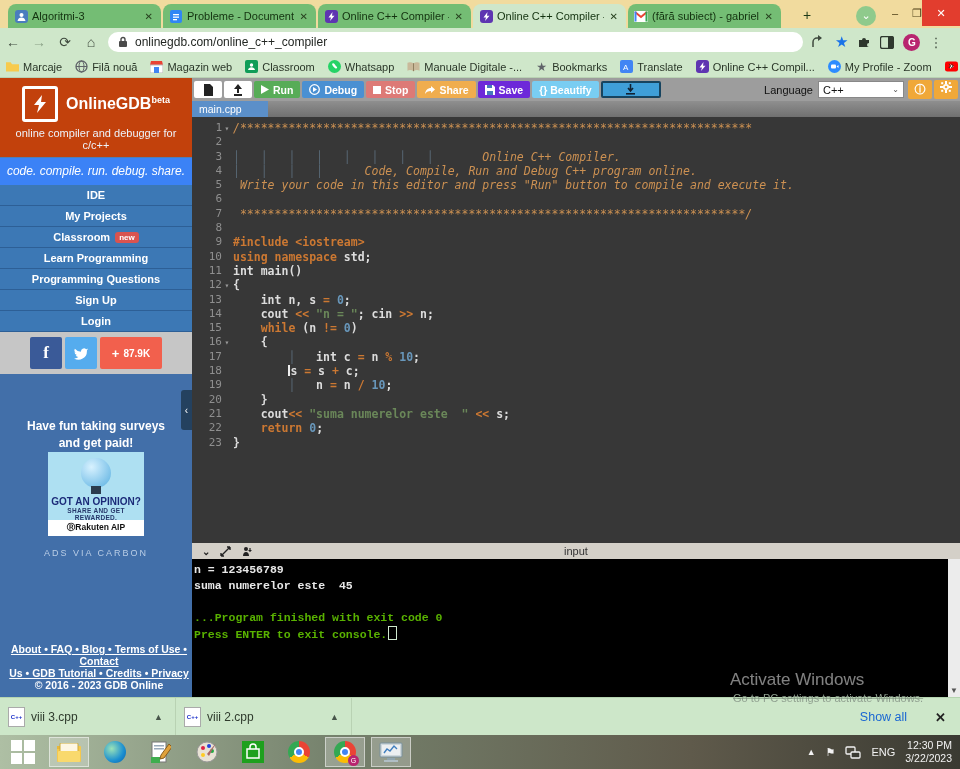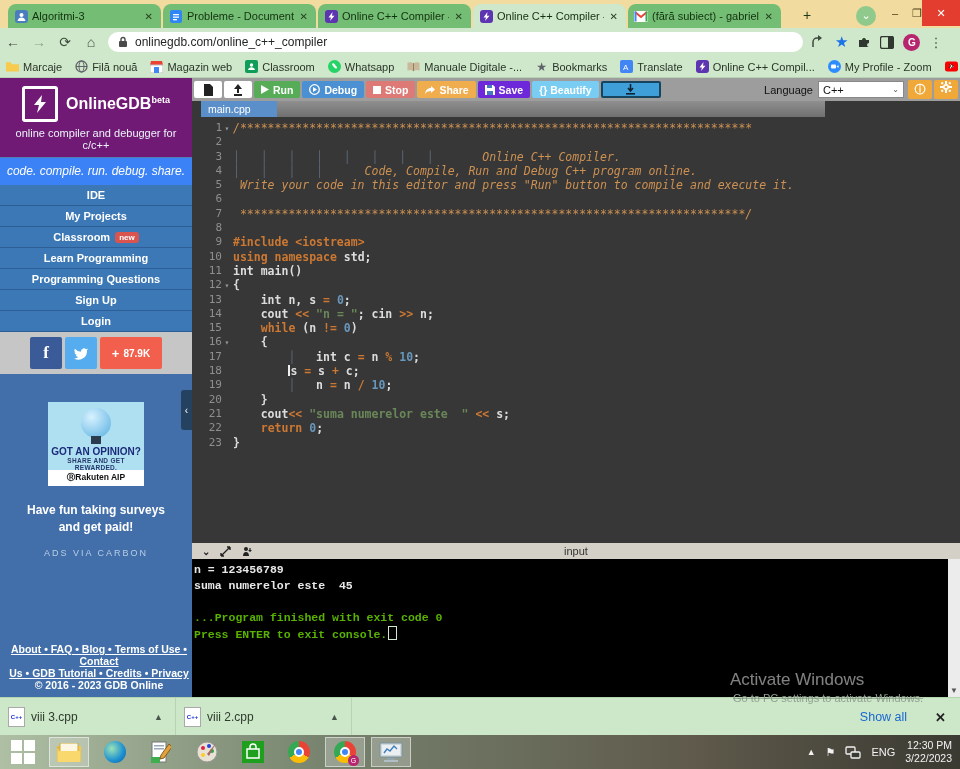--- a/index.html
+++ b/index.html
@@ -34,21 +34,21 @@
     font-size:10px;font-weight:bold;text-align:center;line-height:17px;}
   #bookmarks{left:0;top:56px;width:960px;height:22px;background:#cfe7ca;
     border-bottom:1px solid #b9d2b3;display:flex;align-items:center;padding-left:6px;box-sizing:border-box;}
   .bm{display:flex;align-items:center;margin-right:13px;font-size:11px;color:#2a3628;white-space:nowrap;}
   .bm .bmi{width:13px;height:13px;margin-right:4px;display:flex;align-items:center;justify-content:center;
     font-size:9px;border-radius:3px;color:#fff;}
   #bm-more{position:absolute;right:6px;top:59px;font-size:11px;color:#2a3628;}
 
   
   #sidebar{left:0;top:78px;width:192px;height:619px;background:#426fa9;}
-  #sb-head{background:#701a75;padding:8px 6px 6px;color:#fff;}
+  #sb-head{background:#c2410c;padding:8px 6px 6px;color:#fff;}
   #sb-logo-row{display:flex;align-items:center;justify-content:center;gap:8px;}
   #sb-logo{width:30px;height:30px;border:3px solid #fff;border-radius:3px;display:flex;
     align-items:center;justify-content:center;}
   #sb-title{font-size:16px;font-weight:bold;}
   #sb-title sup{font-size:9px;}
   #sb-sub{font-size:11px;text-align:center;margin-top:5px;color:#eef3fa;}
   #sb-tagline{background:#3b82f6;border-top:1px solid #4f7fb5;color:#fff;font-style:italic;
     font-size:12px;text-align:center;padding:6px 0 7px;}
   .mi{height:20px;background:#3c78b5;border-bottom:1px solid #2d5f96;color:#fff;
     font-size:11px;font-weight:bold;display:flex;align-items:center;justify-content:center;cursor:pointer;}
@@ -89,21 +89,21 @@
   #btn-share{background:#f0ad4e;}
   #btn-save{background:#6d28d9;}
   #btn-beauty{background:#79cdf2;}
   #btn-dl{background:#3f9fd8;border:2px solid #17445f;height:13px;width:42px;justify-content:center;}
   #lang-wrap{position:absolute;right:56px;top:3px;display:flex;align-items:center;gap:5px;
     font-size:11px;color:#111;}
   #lang-sel{width:86px;height:17px;background:#fff;border:1px solid #888;font-size:11px;
     display:flex;align-items:center;justify-content:space-between;padding:0 4px;box-sizing:border-box;}
   .obtn{position:absolute;top:2px;width:24px;height:19px;background:#f0a838;border-radius:2px;
     color:#fff;text-align:center;line-height:19px;font-size:11px;font-weight:bold;}
-  #filetabs{position:absolute;left:9px;top:23px;width:624px;height:16px;
+  #filetabs{position:absolute;left:0;top:23px;width:768px;height:16px;
     background:linear-gradient(to bottom,#8f8f8f,#707070);}
   #filetab-main{position:absolute;left:0;top:0;width:76px;height:16px;background:#5b8fc9;
     color:#fff;font-size:10.5px;display:flex;align-items:center;padding-left:7px;box-sizing:border-box;}
 
   
   #editor{position:absolute;left:0;top:39px;width:768px;height:426px;background:#373737;
     font-family:"DejaVu Sans Mono",monospace;font-size:11.5px;font-weight:bold;padding-top:4px;box-sizing:border-box;}
   .eline{display:flex;height:14.3px;line-height:14.3px;white-space:pre;}
   .gut{width:30px;flex:0 0 30px;text-align:right;color:#8f8f8f;font-weight:normal;font-size:11px;}
   .fold{width:10px;flex:0 0 10px;color:#9a9a9a;font-size:8px;line-height:15px;font-weight:normal;text-align:center;}
@@ -400,29 +400,29 @@
         <svg width="16" height="13" viewBox="0 0 16 13">
             <path d="M15 1.5c-.6.4-1.2.6-1.9.8A3 3 0 008 4.8 8.4 8.4 0 011.9 1.7a3 3 0 00.9 4A3 3 0 011.5 5v.1a3 3 0 002.4 2.9 3 3 0 01-1.3.1 3 3 0 002.8 2A6 6 0 011 11.4 8.4 8.4 0 0013.9 4v-.4A6 6 0 0015 1.5z" fill="#fff"></path>
           </svg>
       </div>
       <div class="soc" id="soc-share">
         <b>+</b>
         <span>87.9K</span>
       </div>
     </div>
     <div id="sb-ad">
+      <div id="ad-cap">
+        <div>Have fun taking surveys</div>
+        <div>and get paid!</div>
+      </div>
       <div id="ad-box">
         <div id="ad-bulb"></div>
         <div id="ad-l1">GOT AN OPINION?</div>
         <div id="ad-l2">SHARE AND GET REWARDED.</div>
         <div id="ad-brand">ⓇRakuten AIP</div>
-      </div>
-      <div id="ad-cap">
-        <div>Have fun taking surveys</div>
-        <div>and get paid!</div>
       </div>
       <div id="ad-via">ADS VIA CARBON</div>
     </div>
     <div id="sb-foot">
       <div><a href="#">About • FAQ • Blog • Terms of Use • Contact</a></div>
       <div><a href="#">Us • GDB Tutorial • Credits • Privacy</a></div>
       <div>© 2016 - 2023 GDB Online</div>
     </div>
   </div>
   <div id="sb-collapse" class="abs">‹</div>

